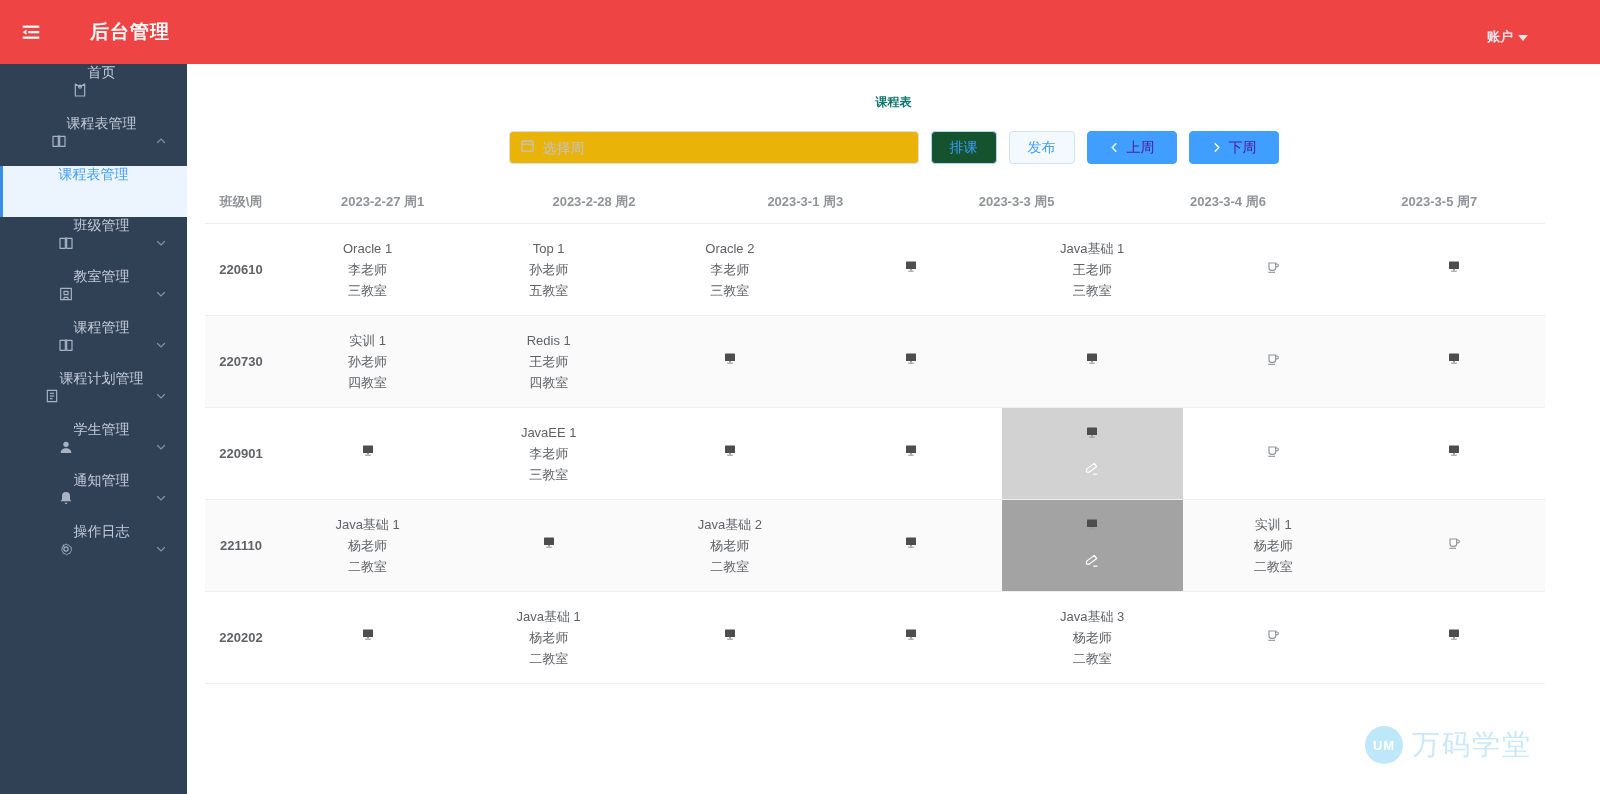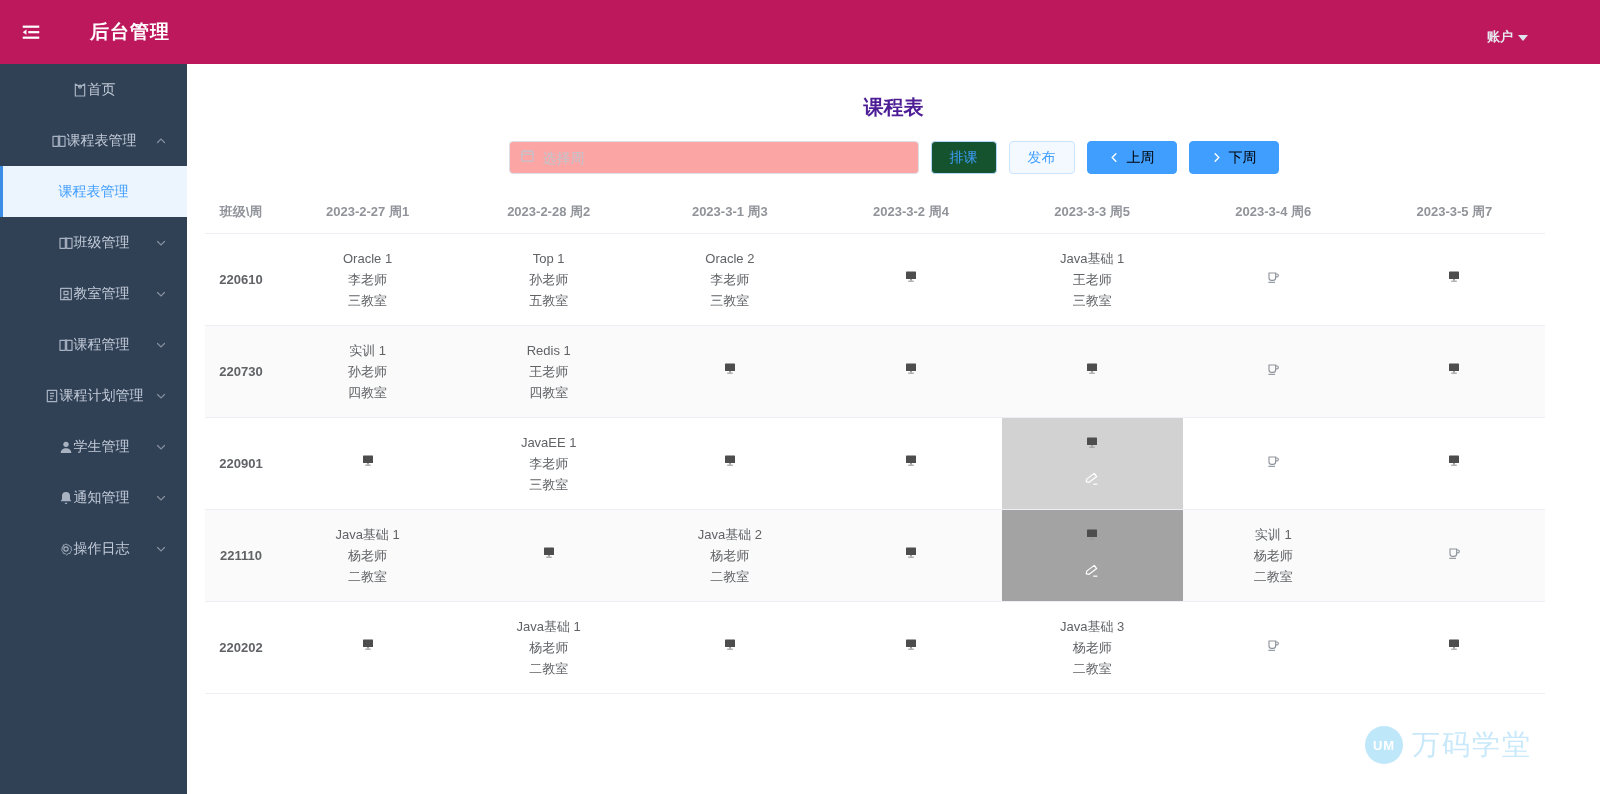--- a/index.html
+++ b/index.html
@@ -1,54 +1,54 @@
 <!DOCTYPE html>
 <html><head>
 <meta charset="utf-8">
 <style>
   * { margin:0; padding:0; box-sizing:border-box; }
   html,body { width:1600px; height:794px; overflow:hidden;
     font-family:"Liberation Sans","DejaVu Sans",sans-serif; background:#fff; }
 
   
   .topbar { position:absolute; left:0; top:0; width:1600px; height:64px;
-    background:#be185d; display:flex; align-items:center; z-index:5; }
+    background:#ef4444; display:flex; align-items:center; z-index:5; }
   .hamburger { margin-left:20px; cursor:pointer; display:flex; align-items:center; }
   .app-title { color:#ffffff; font-size:19px; font-weight:bold; margin-left:48px; letter-spacing:1px; }
   .account { position:absolute; right:72px; top:0; height:74px; display:flex; align-items:center;
     color:#e6eaf0; font-size:13px; font-weight:bold; cursor:pointer; gap:5px; }
   .account .caret-down-sm { width:0; height:0; border-left:5px solid transparent;
     border-right:5px solid transparent; border-top:6px solid #dfe4ec; margin-top:2px; }
 
   
   .sidebar { position:absolute; left:0; top:64px; width:187px; height:730px;
     background:#304156; overflow:hidden; }
-  .side-item { position:relative; height:51px; display:flex; align-items:center;
+  .side-item { position:relative; height:51px; display:flex; 
     justify-content:center; color:#c3cbd8; font-size:14px; cursor:pointer; }
   .side-item .mi { display:flex; align-items:center; }
   .side-item .caret { position:absolute; right:20px; top:50%; transform:translateY(-50%);
     display:flex; align-items:center; }
   .side-item.sub { background:#ecf4fd; color:#409eff; }
   .side-item.sub::before { content:""; position:absolute; left:0; top:0; bottom:0; width:3px; background:#3a8ee6; }
 
   
   .content { position:absolute; left:187px; top:64px; width:1413px; height:730px; background:#fff; }
-  .page-title { text-align:center; margin-top:30px; font-size:20px; font-weight:bold; color:#4c1d95; }
+  .page-title { text-align:center; margin-top:30px; font-size:12px; font-weight:bold; color:#0f766e; }
 
   .toolbar { display:flex; justify-content:center; align-items:center; margin-top:20px; gap:12px; }
   .week-picker { width:410px; height:33px; border:1px solid #dcdfe6; border-radius:4px;
-    display:flex; align-items:center; padding:0 10px; gap:8px; background:#fca5a5; }
+    display:flex; align-items:center; padding:0 10px; gap:8px; background:#eab308; }
   .week-picker input { border:none; outline:none; flex:1; font-size:14px; color:#606266;
     font-family:inherit; background:transparent; }
   .week-picker input::placeholder { color:#c0c4cc; }
   .btn { height:33px; border-radius:4px; font-size:14px; font-family:inherit; cursor:pointer;
     display:flex; align-items:center; justify-content:center; }
   .btn-plain { background:#14532d; border:1px solid #b3d8ff; color:#409eff; width:66px; }
   .btn-plain.lighter { background:#f3f9ff; border-color:#cbe4ff; }
-  .btn-solid { background:#409eff; border:1px solid #409eff; color:#000000; width:90px; gap:7px; }
+  .btn-solid { background:#409eff; border:1px solid #409eff; color:#4c1d95; width:90px; gap:7px; }
 
   
   .schedule { margin:16px 55px 0 18px; }
   .s-row { display:flex; border-bottom:1px solid #ebeef5; }
   .s-row.head { height:44px; }
   .s-row.body { height:92px; }
   .s-row.stripe { background:#fafafa; }
   .s-cell { flex:1; display:flex; flex-direction:column; align-items:center; justify-content:center;
     font-size:13px; color:#606266; line-height:21px; }
   .s-cell.corner { flex:none; width:72px;font-weight:bold; }
@@ -242,21 +242,20 @@
       <span>下周</span>
     </button>
   </div>
 
   <div class="schedule" id="schedule-table">
       <div class="s-row head">
         <div class="s-cell corner">班级\周</div>
         <div class="s-cell">2023-2-27 周1</div>
         <div class="s-cell">2023-2-28 周2</div>
         <div class="s-cell">2023-3-1 周3</div>
-        <div class="s-cell">2023-3-2 周4</div>
         <div class="s-cell">2023-3-3 周5</div>
         <div class="s-cell">2023-3-4 周6</div>
         <div class="s-cell">2023-3-5 周7</div>
       </div>
       <div class="s-row body">
         <div class="s-cell corner">220610</div>
         <div class="s-cell">
           <div>Oracle 1</div>
           <div>李老师</div>
           <div>三教室</div>

